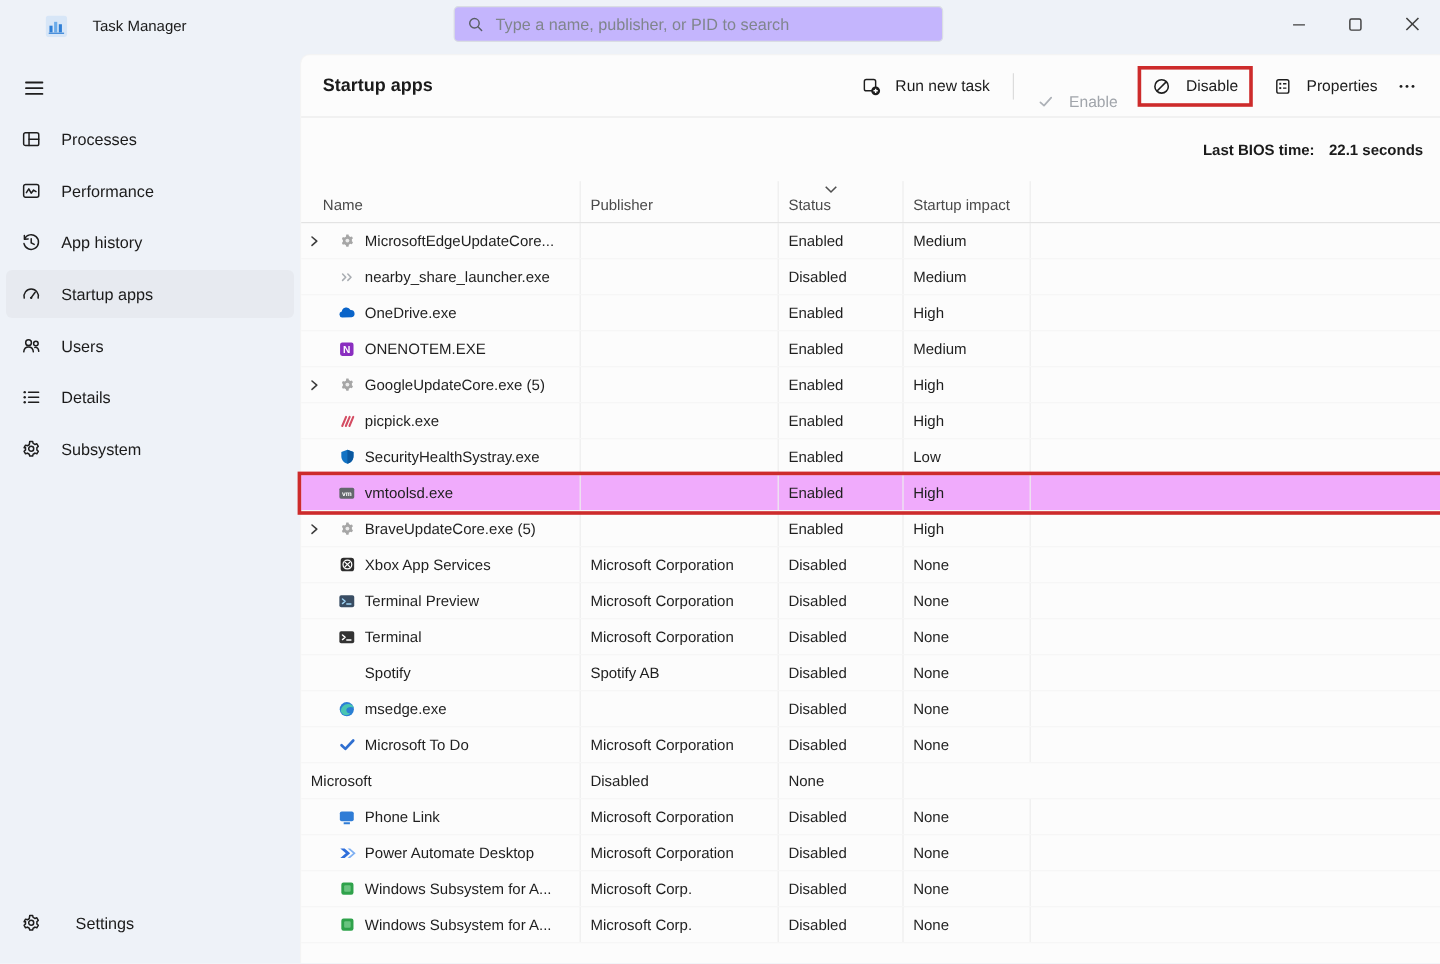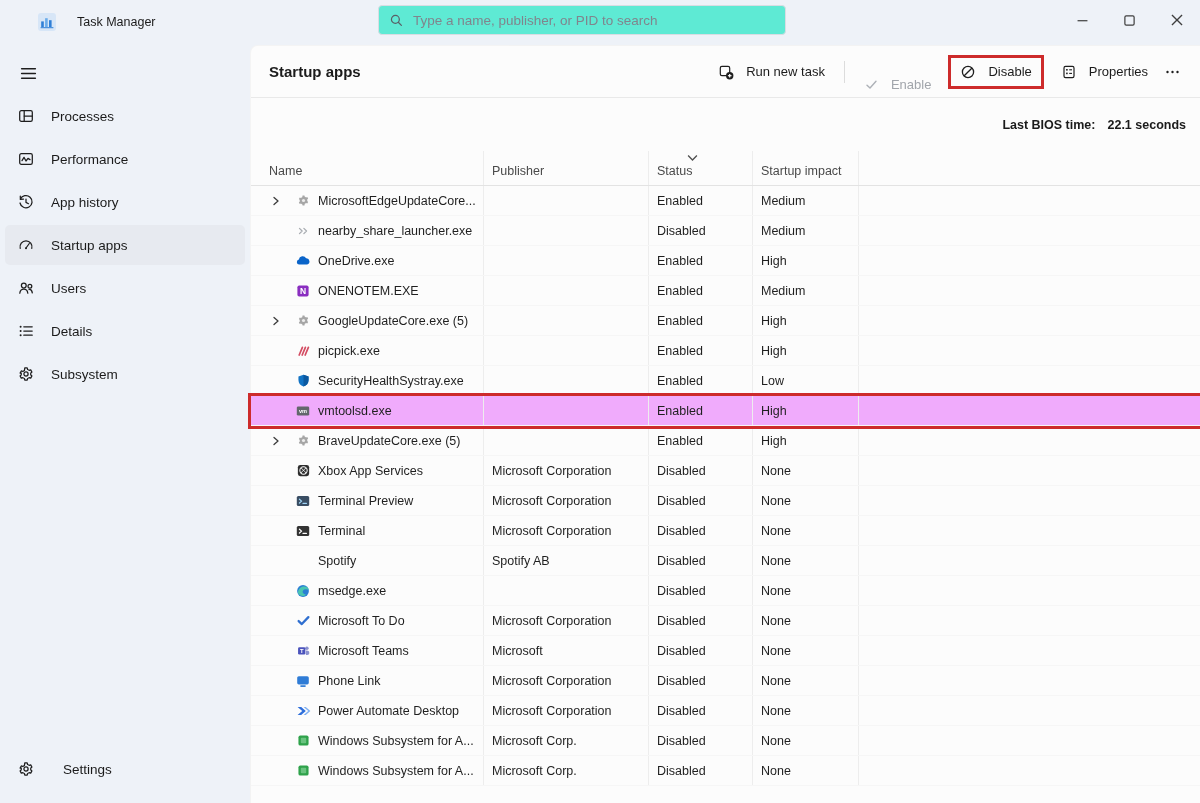--- a/index.html
+++ b/index.html
@@ -11,21 +11,21 @@
     --sep:#ededed;
   }
   *{box-sizing:border-box;margin:0;padding:0;font-family:"Liberation Sans","DejaVu Sans",sans-serif;}
   html,body{width:1200px;height:803px;overflow:hidden;background:var(--bg);}
   .app{position:relative;width:1200px;height:803px;}
 
   
   .titlebar{position:absolute;left:0;top:0;width:1200px;height:45px;}
   .appicon{position:absolute;left:38px;top:13px;width:18px;height:18px;display:inline-flex;}
   .apptitle{position:absolute;left:77px;top:15px;font-size:12.5px;color:var(--text);}
-  .search{position:absolute;left:378px;top:5px;width:408px;height:30px;background:#5eead4;
+  .search{position:absolute;left:378px;top:5px;width:408px;height:30px;background:#c4b5fd;
           border:1px solid #d9dde3;border-radius:4px;display:flex;align-items:center;padding:0 10px;}
   .search input{flex:1;border:none;outline:none;background:transparent;font-size:13.5px;color:#222;}
   .search input::placeholder{color:#80858d;}
   .sicon{display:inline-flex;margin-right:9px;}
   .wincontrols{position:absolute;right:0;top:0;height:40px;display:flex;}
   .wincontrols button{width:47px;height:40px;border:none;background:transparent;display:flex;
                       align-items:center;justify-content:center;cursor:pointer;}
 
   
   .sidebar{position:absolute;left:0;top:45px;width:250px;height:758px;}
@@ -63,21 +63,21 @@
   .th{position:relative;display:flex;align-items:flex-end;padding:0 0 7px 8px;font-size:12.5px;color:var(--muted);
       border-right:1px solid var(--sep);cursor:pointer;}
   .th-name{padding-left:18px;}
   .th-fill{border-right:none;cursor:default;}
   .sortchev{position:absolute;top:3px;left:38px;display:inline-flex;}
   .tbody{}
   .row{height:30px;border-bottom:1px solid #f6f6f6;cursor:default;}
   .cell{display:flex;align-items:center;padding-left:8px;font-size:12.5px;color:#1f1f1f;
         border-right:1px solid var(--sep);overflow:hidden;white-space:nowrap;}
   .c-fill{border-right:none;}
-  .c-name{padding-left:20px;}
+  .c-name{padding-left:6px;}
   .chev{width:18px;display:inline-flex;align-items:center;}
   .ric{width:16px;height:16px;display:inline-flex;align-items:center;justify-content:center;margin:0 7px 0 6px;flex:none;}
   .row.selected{background:#f0abfc;}
   .row.highlighted{outline:3px solid var(--red);outline-offset:0;position:relative;z-index:2;}
   svg{display:block;}
 </style>
 </head>
 <body>
 
 <div class="app">
@@ -613,36 +613,20 @@
               </svg>
             </span>
       <span class="nm">Microsoft To Do</span>
     </div>
     <div class="cell">Microsoft Corporation</div>
     <div class="cell">Disabled</div>
     <div class="cell">None</div>
     <div class="cell c-fill"></div>
   </div>
         <div class="row">
-    <div class="cell c-name">
-      <span class="chev" style="visibility: hidden;">
-        <svg width="10" height="12" viewBox="0 0 10 12">
-                <polyline points="3,2.5 7,6 3,9.5" fill="none" stroke="#3c3c3c" stroke-width="1.3" stroke-linecap="round" stroke-linejoin="round"></polyline>
-              </svg>
-      </span>
-      <span class="ric">
-              <svg width="15" height="15" viewBox="0 0 16 16">
-                <circle cx="11.6" cy="5.6" r="1.9" fill="#8a91cf"></circle>
-                <path d="M10.6 8.2c1.8-.4 3.6.4 3.6 2.4 0 1.3-.9 2.1-2.1 2.1h-1.5z" fill="#8a91cf"></path>
-                <rect x="2.2" y="4.4" width="7.8" height="7.8" rx="1.4" fill="#4b53bc"></rect>
-                <text x="6.1" y="10.4" text-anchor="middle" font-size="6.2" font-weight="bold" fill="#fff" font-family="Liberation Sans, sans-serif">T</text>
-              </svg>
-            </span>
-      <span class="nm">Microsoft Teams</span>
-    </div>
     <div class="cell">Microsoft</div>
     <div class="cell">Disabled</div>
     <div class="cell">None</div>
     <div class="cell c-fill"></div>
   </div>
         <div class="row">
     <div class="cell c-name">
       <span class="chev" style="visibility: hidden;">
         <svg width="10" height="12" viewBox="0 0 10 12">
                 <polyline points="3,2.5 7,6 3,9.5" fill="none" stroke="#3c3c3c" stroke-width="1.3" stroke-linecap="round" stroke-linejoin="round"></polyline>

